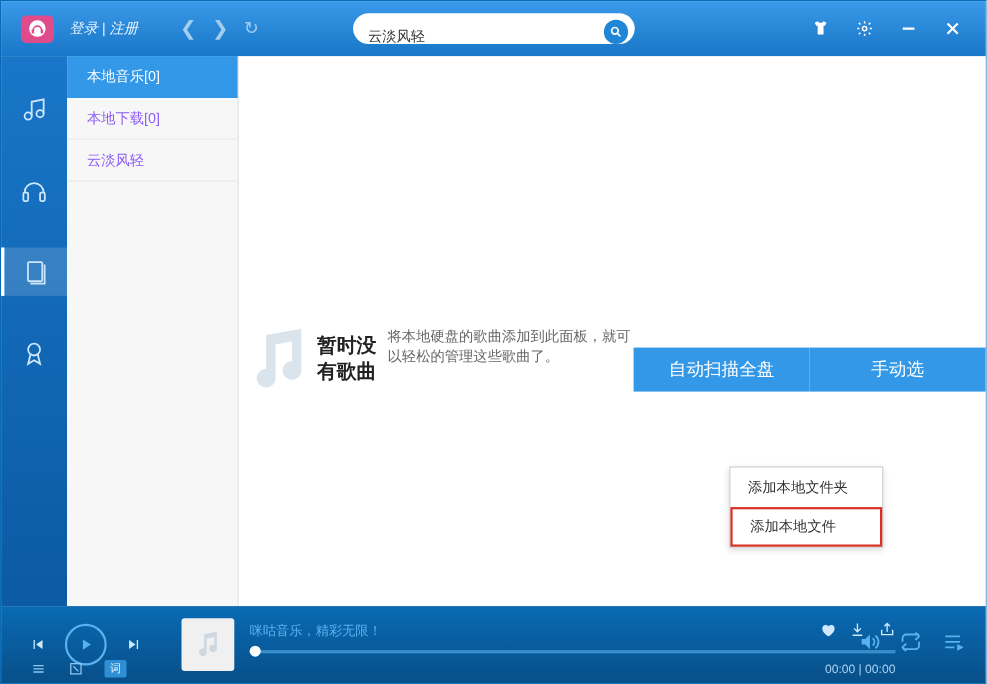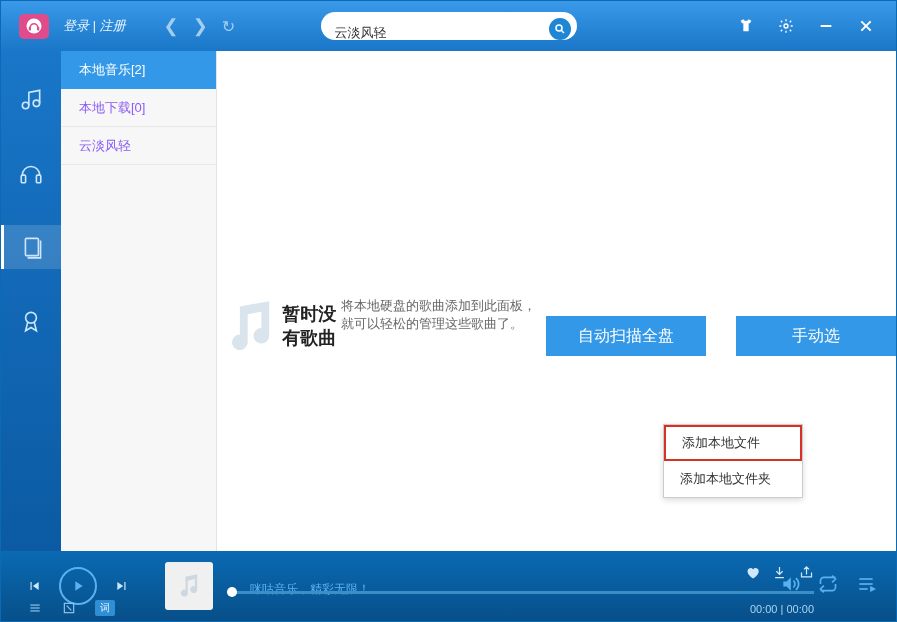--- a/index.html
+++ b/index.html
@@ -40,21 +40,21 @@
 .leftlist { width: 156px; background: #f7f7f7; border-right: 1px solid #e3e3e3; }
 .leftlist .litem { height: 38px; display: flex; align-items: center; padding-left: 18px; font-size: 13px; color: #8b5cf6; cursor: pointer; border-bottom: 1px solid #e8e8e8; }
 .leftlist .litem.active { background: #3298e7; color: #fff; border-bottom-color: #3298e7; }
 
 
 .main { flex: 1; position: relative; display: flex; align-items: center; padding-top: 70px; }
 .music-icon-big { width: 120px; height: 120px; margin-bottom: 20px; }
 .music-icon-big svg { width: 100%; height: 100%; }
 .empty-title { font-size: 18px; font-weight: bold; color: #222; margin-bottom: 20px; }
 .empty-desc { font-size: 13px; color: #666; margin-bottom: 42px; }
-.btn-row { display: flex; gap: 30px; }
+.btn-row { display: flex; }
 .big-btn { width: 160px; height: 40px; background: #3298e7; color: #fff; border: none; font-size: 16px; cursor: pointer; display: flex; align-items: center; justify-content: center; }
 
 
 .dropdown { position: absolute; top: 373px; left: 446px; width: 140px; background: #fff; border: 1px solid #ccc; box-shadow: 0 2px 6px rgba(0,0,0,0.15); }
 .dropdown .mitem { height: 36px; display: flex; align-items: center; padding-left: 16px; font-size: 13px; color: #333; cursor: pointer; }
 .dropdown .mitem.hl { border: 2px solid #d93025; height: 36px; }
 
 
 .player { height: 70px; background: linear-gradient(to bottom, #0a6ab3, #074f89); display: flex; align-items: center; color: #fff; position: relative; }
 .pcontrols { display: flex; align-items: center; gap: 18px; padding-left: 26px; }
@@ -66,21 +66,21 @@
 
 .tiny-row { position: absolute; left: 26px; bottom: 5px; display: flex; gap: 18px; }
 .tiny-row .tbtn { width: 16px; height: 16px; cursor: pointer; color: #8fc6ee; display: flex; align-items: center; justify-content: center; }
 .tiny-row svg { width: 14px; height: 14px; }
 .tiny-row .lyric-badge { width: 20px; height: 16px; background: #2f8fd4; border-radius: 2px; font-size: 10px; display: flex; align-items: center; justify-content: center; color: #e8f4ff; }
 
 .album-art { width: 48px; height: 48px; background: #f0f0f0; border-radius: 3px; margin-left: 36px; display: flex; align-items: center; justify-content: center; }
 .album-art svg { width: 28px; height: 28px; }
 
 .track-area { flex: 1; margin-left: 14px; position: relative; height: 100%; }
-.track-title { font-size: 12px; color: #59b2f0; position: absolute; top: 30px; margin-left: 23px; }
+.track-title { font-size: 12px; color: #59b2f0; position: absolute; top: 14px; }
 .track-actions { position: absolute; top: 14px; right: 82px; display: flex; gap: 12px; color: #cfe8fb; }
 .track-actions .tact { cursor: pointer; }
 .track-actions svg { width: 15px; height: 15px; }
 .progress { position: absolute; top: 40px; left: 0; right: 82px; height: 3px; background: #3a8fc9; }
 .progress .dot { position: absolute; left: 0; top: -4px; width: 10px; height: 10px; background: #fff; border-radius: 50%; }
 .timer { position: absolute; top: 52px; right: 82px; font-size: 11px; color: #aad4f2; }
 
 .right-controls { position: absolute; right: 20px; top: 50%; transform: translateY(-50%); display: flex; gap: 18px; color: #59b2f0; }
 .right-controls .rc { cursor: pointer; }
 .right-controls svg { width: 20px; height: 20px; }
@@ -170,21 +170,21 @@
             <circle cx="12" cy="9" r="5"></circle>
             <path d="M9 13l-2 8 5-3 5 3-2-8"></path>
           </svg>
         </div>
     </div>
 
     <div class="inner">
 
       <div class="leftlist">
         <div class="litem active">
-            <span>本地音乐[2]</span>
+            <span>本地音乐[0]</span>
           </div>
         <div class="litem">
             <span>本地下载[0]</span>
           </div>
         <div class="litem">
             <span>云淡风轻</span>
           </div>
       </div>
 
       <div class="main">
@@ -194,25 +194,25 @@
           </svg>
         </div>
         <div class="empty-title">暂时没有歌曲</div>
         <div class="empty-desc">将本地硬盘的歌曲添加到此面板，就可以轻松的管理这些歌曲了。</div>
         <div class="btn-row">
           <button class="big-btn">自动扫描全盘</button>
           <button class="big-btn">手动选</button>
         </div>
 
         <div class="dropdown">
+          <div class="mitem">
+              <span>添加本地文件夹</span>
+            </div>
           <div class="mitem hl">
               <span>添加本地文件</span>
-            </div>
-          <div class="mitem">
-              <span>添加本地文件夹</span>
             </div>
         </div>
       </div>
 
     </div>
   </div>
 
   <div class="player">
     <div class="pcontrols">
       <div class="pbtn prev">

